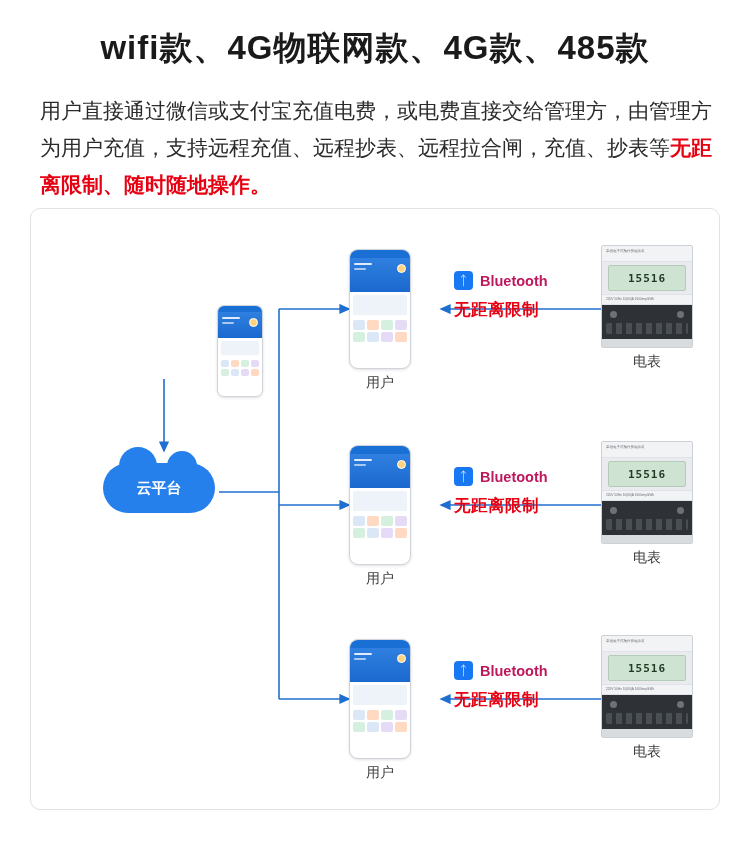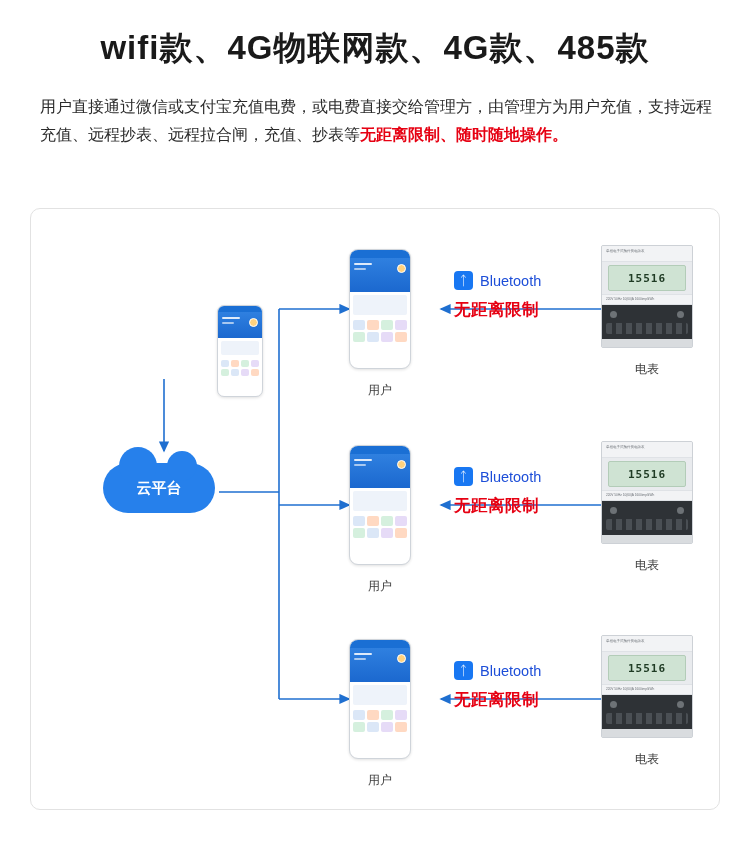--- a/index.html
+++ b/index.html
@@ -15,21 +15,21 @@
   .title {
     text-align: center;
     font-size: 33px;
     font-weight: bold;
     color: #1a1a1a;
     letter-spacing: 1px;
     margin-top: 26px;
   }
   .desc {
     margin: 18px 22px 0 22px;
-    font-size: 16px;
+    font-size: 21px;
     line-height: 1.75;
     color: #2b2b2b;
     text-indent: 0;
     padding-left: 18px;
     padding-right: 14px;
   }
   .desc .first-line { text-indent: 34px; display: inline; }
   .desc .hl { color: #e60012; font-weight: bold; }
 
   
@@ -39,23 +39,23 @@
     width: 690px; height: 602px;
     border: 1px solid #e2e2e2;
     border-radius: 10px;
     background: #fff;
   }
 
   
   .node { position: absolute; }
   .caption {
     text-align: center;
-    font-size: 12px;
+    font-size: 14px;
     color: #3c3c3c;
-    margin-top: 13px;
+    margin-top: 5px;
   }
 
   
   .monitor { left: 58px; top: 38px; width: 150px; }
   .screen {
     width: 150px; height: 96px;
     background: #0c2338;
     border: 3px solid #c9ccd1;
     border-radius: 4px;
     position: relative;
@@ -211,21 +211,21 @@
     position: relative;
   }
   .bt-icon:after {
     content: "\01F532"; display: none;
   }
   .bt-glyph {
     position: absolute; inset: 0;
     color: #fff; font-size: 13px; line-height: 19px; text-align: center;
     font-family: "DejaVu Sans", sans-serif;
   }
-  .bt-label { font-size: 14.5px; color: #1d4ed8; }
+  .bt-label { font-size: 14.5px; color: #be185d; font-weight: bold; }
   .no-limit {
     color: #e60012; font-weight: bold; font-size: 16.5px; margin-top: 9px;
     letter-spacing: .5px;
   }
 
   
   .links { position: absolute; left: 0; top: 0; width: 690px; height: 602px; }
 
   .arrow-line { stroke: #1f6fd0; stroke-width: 1.6px; fill: none; }
 </style>

